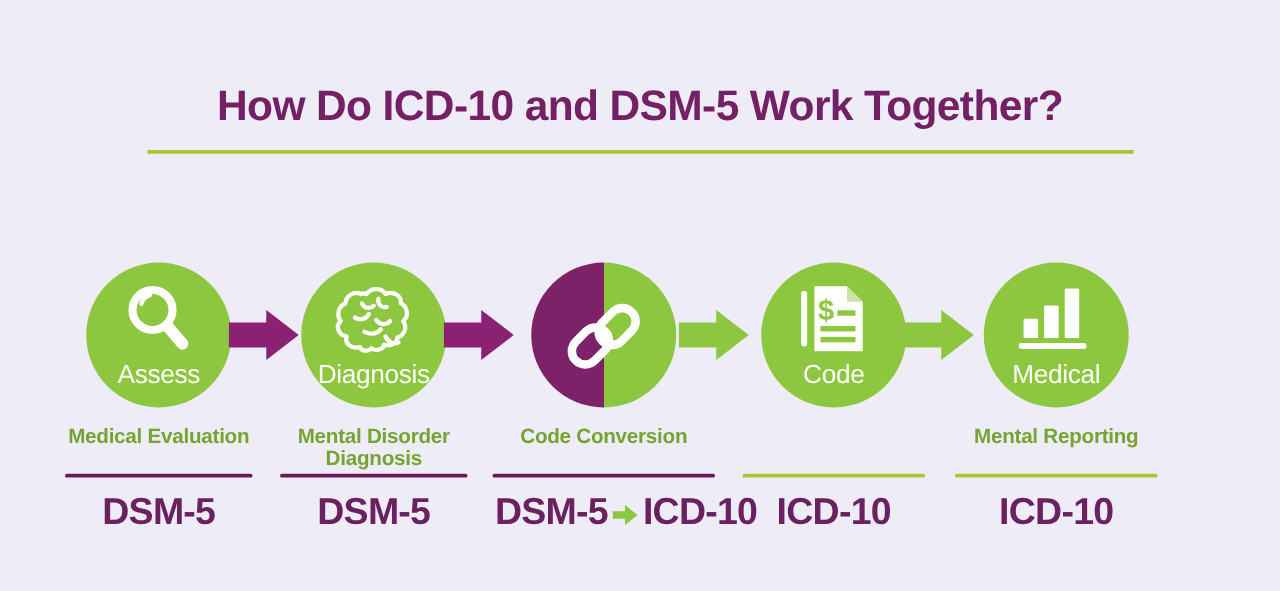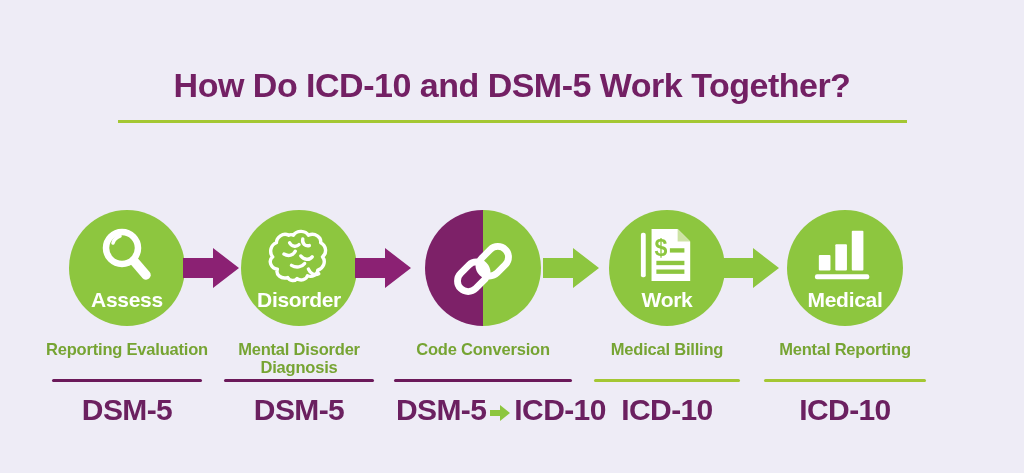--- a/index.html
+++ b/index.html
@@ -25,21 +25,21 @@
   .circle.half {
     background:linear-gradient(90deg, #7d2168 0 50%, #8dc63f 50% 100%);
   }
   .circle .icon-box {
     position:absolute; top:15px; left:0; width:116px;
     display:flex; justify-content:center;
   }
   .circle.half .icon-box { top:24px; }
   .circle .clabel {
     position:absolute; bottom:14px; left:0; width:116px;
-    text-align:center; color:#ffffff; font-weight:bold; font-size:21px;
+    text-align:center; color:#ffffff; font-weight:normal; font-size:21px;
     letter-spacing:-0.3px;
   }
   .arrow { position:absolute; top:248px; width:56px; height:40px; }
   .col-label {
     position:absolute; top:341px; width:180px;
     text-align:center; color:#76a433; font-weight:bold;
     font-size:16.5px; line-height:1.07; letter-spacing:-0.2px;
   }
   .underline {
     position:absolute; top:379px; height:3px; border-radius:2px;
@@ -79,21 +79,21 @@
           <path d="M28,9 C32,3 41,4 44,9 C51,6 58,11 57,17 C63,20 64,28 59,32 C63,37 60,44 54,46 C54,51 48,54 43,52 C42,56 36,58 32,55 C30,58 24,58 22,54 C15,56 9,51 11,45 C4,44 1,36 6,32 C2,27 4,19 10,17 C10,11 17,6 23,9 C25,8 26,8 28,9 Z"></path>
           <path d="M24,17 C26,21 31,22 34,19"></path>
           <path d="M38,13 C37,18 41,21 45,20"></path>
           <path d="M18,29 C23,32 28,30 30,26"></path>
           <path d="M36,31 C39,35 45,36 48,32"></path>
           <path d="M26,41 C31,44 37,43 40,39"></path>
           <path d="M44,45 C46,50 51,52 55,50"></path>
         </g>
       </svg>
     </div>
-    <div class="clabel">Disorder</div>
+    <div class="clabel">Diagnosis</div>
   </div>
 
   <div class="circle half" style="left:425px;">
     <div class="icon-box">
       <svg width="70" height="70" viewBox="0 0 72 72">
         <g fill="none" stroke="#ffffff" stroke-width="7">
           <rect x="8" y="33" width="34" height="22" rx="11" transform="rotate(-45 25 44)"></rect>
           <rect x="30" y="17" width="34" height="22" rx="11" transform="rotate(-45 47 28)"></rect>
         </g>
       </svg>
@@ -106,21 +106,21 @@
       <svg width="58" height="60" viewBox="0 0 60 62">
         <rect x="3" y="8" width="5" height="46" rx="2" fill="#ffffff"></rect>
         <path d="M14,4 H41 L54,17 V58 H14 Z" fill="#ffffff"></path>
         <path d="M41,4 L54,17 H41 Z" fill="#cde3a4"></path>
         <text x="17" y="32" font-size="24" font-weight="bold" fill="#8dc63f" font-family="Liberation Sans, sans-serif">$</text>
         <rect x="33" y="24" width="15" height="4.5" fill="#8dc63f"></rect>
         <rect x="19" y="37" width="29" height="4.5" fill="#8dc63f"></rect>
         <rect x="19" y="46" width="29" height="4.5" fill="#8dc63f"></rect>
       </svg>
     </div>
-    <div class="clabel">Work</div>
+    <div class="clabel">Code</div>
   </div>
 
   <div class="circle" style="left:787px;">
     <div class="icon-box">
       <svg width="62" height="58" viewBox="0 0 64 58">
         <rect x="5" y="30" width="12" height="16" rx="1" fill="#ffffff"></rect>
         <rect x="22" y="19" width="12" height="27" rx="1" fill="#ffffff"></rect>
         <rect x="39" y="5" width="12" height="41" rx="1" fill="#ffffff"></rect>
         <rect x="1" y="50" width="56" height="5" rx="2" fill="#ffffff"></rect>
       </svg>
@@ -142,24 +142,23 @@
     <svg width="56" height="40" viewBox="0 0 56 40">
         <polygon points="0,10 30,10 30,0 56,20 30,40 30,30 0,30" fill="#8dc63f"></polygon>
       </svg>
   </div>
   <div class="arrow" style="left:723px;">
     <svg width="56" height="40" viewBox="0 0 56 40">
         <polygon points="0,10 30,10 30,0 56,20 30,40 30,30 0,30" fill="#8dc63f"></polygon>
       </svg>
   </div>
 
-  <div class="col-label" style="left:37px;">Reporting Evaluation</div>
+  <div class="col-label" style="left:37px;">Medical Evaluation</div>
   <div class="col-label" style="left:209px;">Mental Disorder Diagnosis</div>
   <div class="col-label" style="left:393px;">Code Conversion</div>
-  <div class="col-label" style="left:577px;">Medical Billing</div>
   <div class="col-label" style="left:755px;">Mental Reporting</div>
 
   <div class="underline purple" style="left:52px;  width:150px;"></div>
   <div class="underline purple" style="left:224px; width:150px;"></div>
   <div class="underline purple" style="left:394px; width:178px;"></div>
   <div class="underline green" style="left:594px; width:146px;"></div>
   <div class="underline green" style="left:764px; width:162px;"></div>
 
   <div class="code" style="left:37px;">DSM-5</div>
   <div class="code" style="left:209px;">DSM-5</div>

